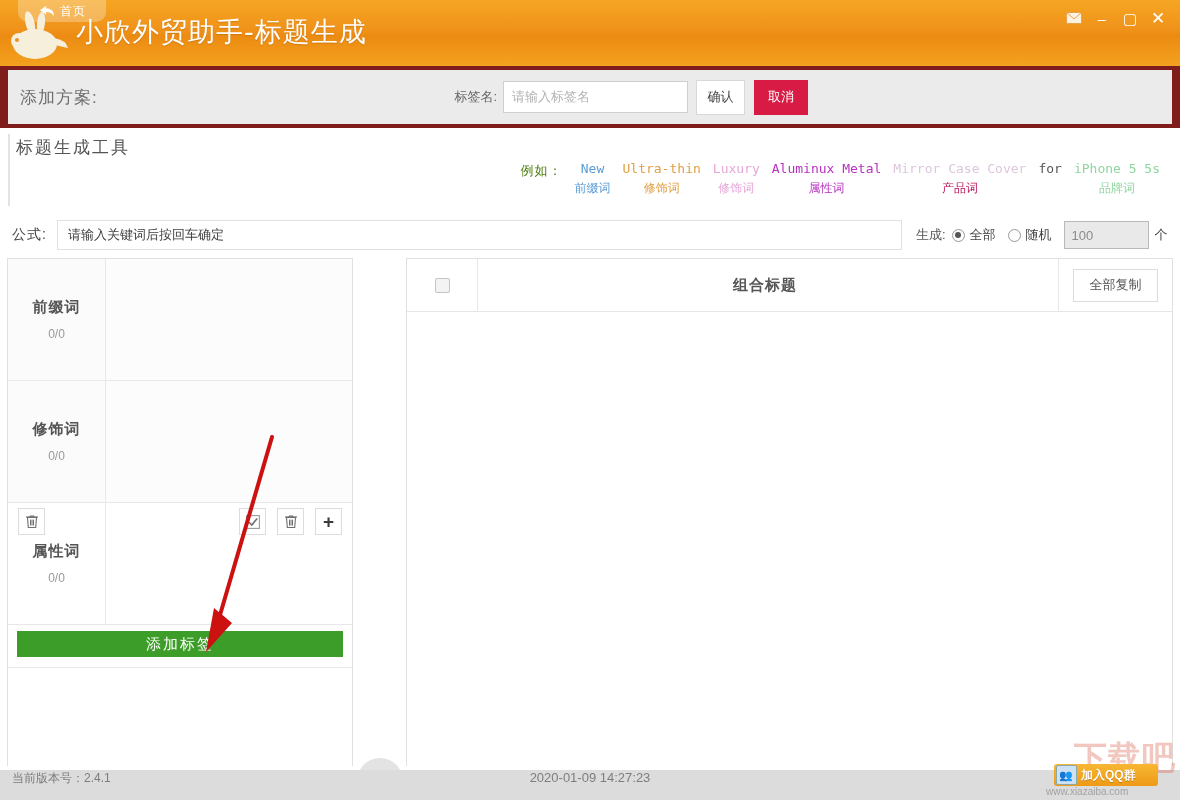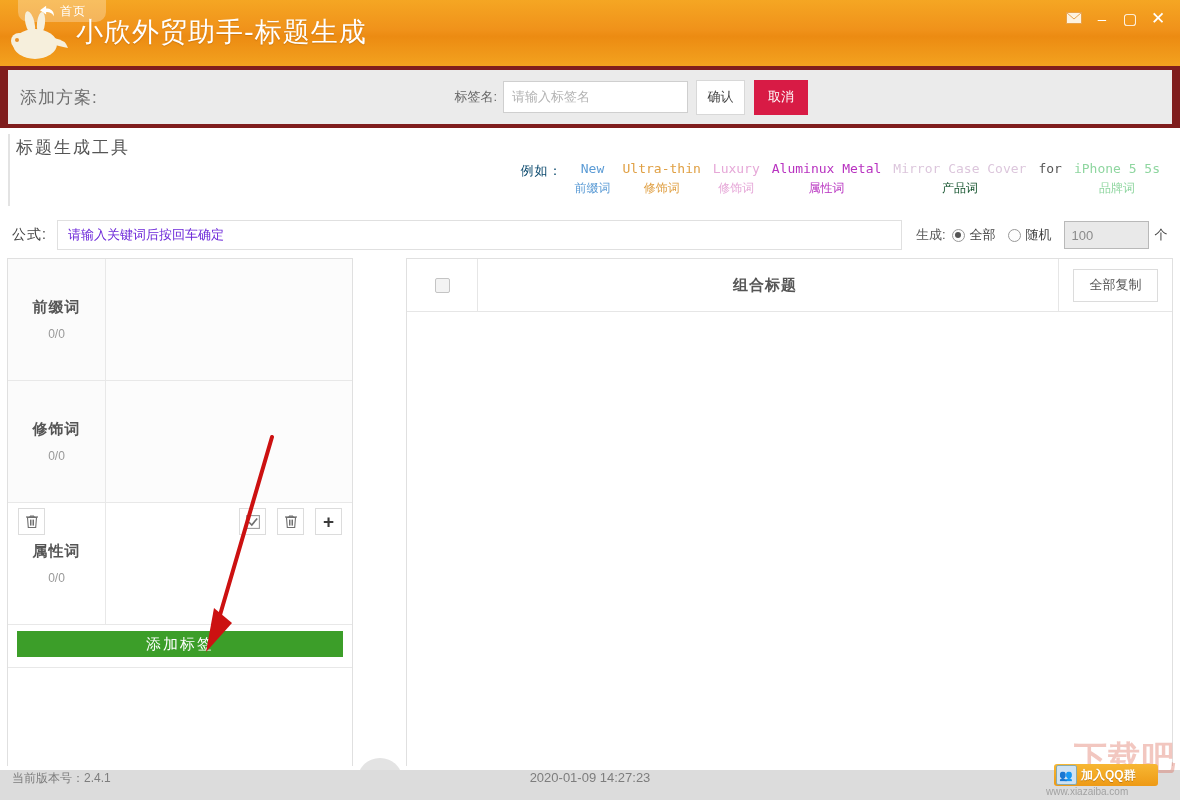--- a/index.html
+++ b/index.html
@@ -89,21 +89,21 @@
   }
   .tool-title{
     position:absolute;left:16px;top:8px;font-size:17px;color:#555555;letter-spacing:2px;
     font-family:"Liberation Serif","DejaVu Serif",serif;
   }
   .examples{
     position:absolute;right:8px;top:32px;display:flex;align-items:flex-start;
     font-family:"DejaVu Sans Mono","Liberation Mono",monospace;
   }
   .ex-label{
-    font-size:13px;color:#0c4a6e;margin-right:12px;padding-top:2px;
+    font-size:13px;color:#4d7c0f;margin-right:12px;padding-top:2px;
     font-family:"Liberation Sans",sans-serif;letter-spacing:1px;
   }
   .ex-col{
     display:flex;flex-direction:column;align-items:center;margin-right:12px;
   }
   .ex-en{font-size:13px;white-space:nowrap;line-height:18px;}
   .ex-cn{font-size:12px;white-space:nowrap;line-height:20px;
     font-family:"Liberation Sans",sans-serif;}
   .ex-col.nocn .ex-cn{visibility:hidden;}
 
@@ -111,21 +111,21 @@
   .formula{
     position:absolute;left:0;top:212px;width:1180px;height:46px;background:#ffffff;
     display:flex;align-items:center;
   }
   .formula-label{
     margin-left:12px;font-size:14px;color:#444;font-weight:normal;letter-spacing:1px;
   }
   .formula-input{
     margin-left:10px;width:845px;height:30px;border:1px solid #e0e0e0;background:#ffffff;
     display:flex;align-items:center;padding:0 10px;box-sizing:border-box;
-    font-size:13px;color:#6d28d9;
+    font-size:13px;color:#404040;
   }
   .gen-wrap{
     margin-left:14px;display:flex;align-items:center;font-size:13px;color:#555;
   }
   .gen-label{margin-right:6px;}
   .radio{
     width:13px;height:13px;border-radius:50%;border:1px solid #999;background:#fdfdfd;
     display:inline-flex;align-items:center;justify-content:center;margin-right:5px;
     box-sizing:border-box;
   }
@@ -325,21 +325,21 @@
     <div class="ex-col">
       <div class="ex-en" style="color: rgb(230, 168, 216);">Luxury</div>
       <div class="ex-cn" style="color: rgb(230, 168, 216);">修饰词</div>
     </div>
     <div class="ex-col">
       <div class="ex-en" style="color: rgb(184, 50, 192);">Aluminux Metal</div>
       <div class="ex-cn" style="color: rgb(184, 50, 192);">属性词</div>
     </div>
     <div class="ex-col">
       <div class="ex-en" style="color: rgb(220, 198, 220);">Mirror Case Cover</div>
-      <div class="ex-cn" style="color: #14532d;">产品词</div>
+      <div class="ex-cn" style="color: #be185d;">产品词</div>
     </div>
     <div class="ex-col nocn">
       <div class="ex-en" style="color: rgb(85, 85, 85);">for</div>
       <div class="ex-cn" style="color: rgb(85, 85, 85);">—</div>
     </div>
     <div class="ex-col">
       <div class="ex-en" style="color: rgb(143, 214, 160);">iPhone 5 5s</div>
       <div class="ex-cn" style="color: rgb(143, 214, 160);">品牌词</div>
     </div>
   </div>

